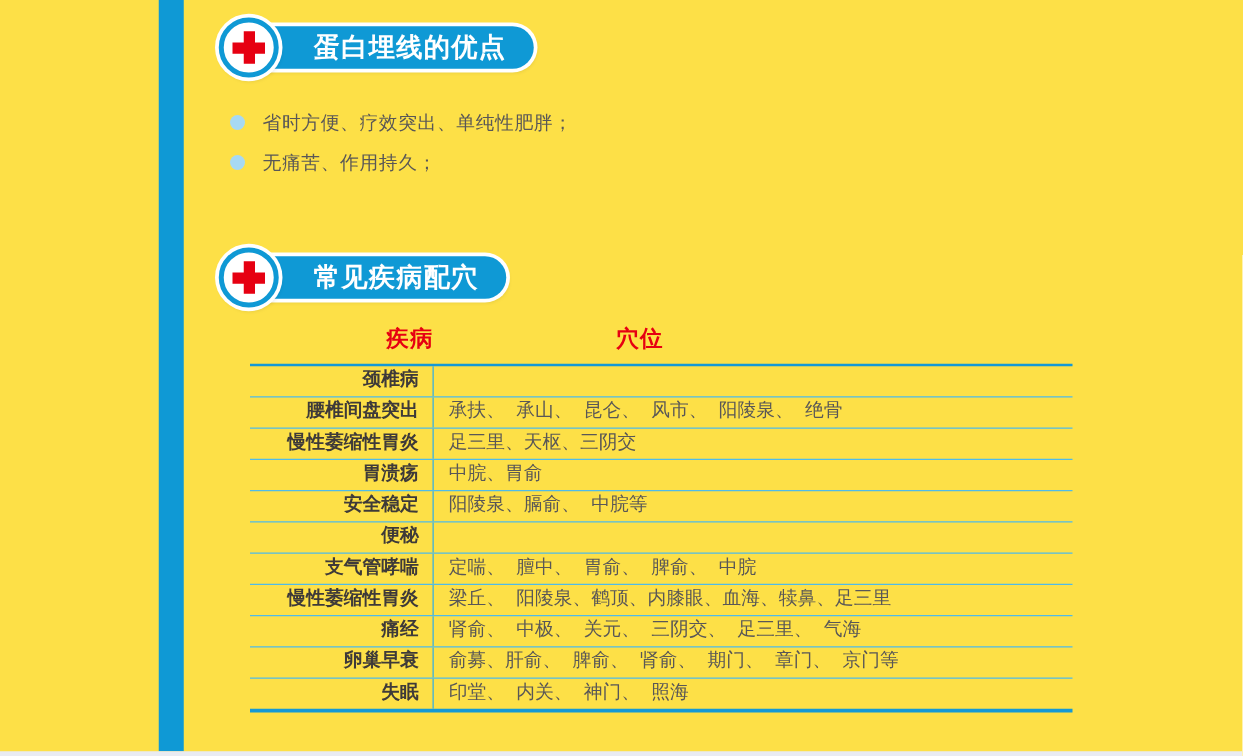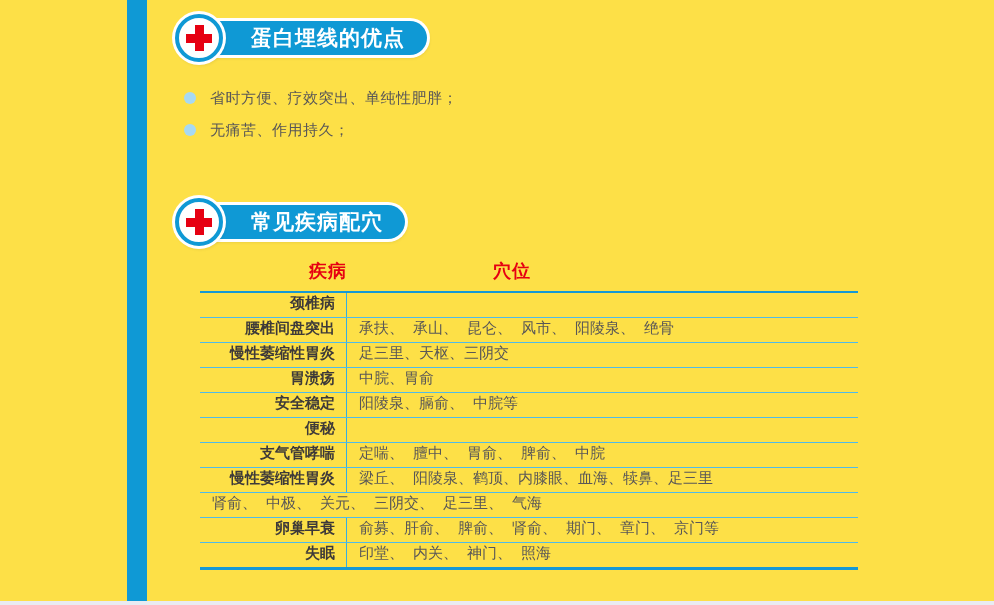--- a/index.html
+++ b/index.html
@@ -114,20 +114,21 @@
       </div>
       <div class="tbl-row">
         <div class="cell-disease">支气管哮喘</div>
         <div class="cell-points">定喘、 膻中、 胃俞、 脾俞、 中脘</div>
       </div>
       <div class="tbl-row">
         <div class="cell-disease">慢性萎缩性胃炎</div>
         <div class="cell-points">梁丘、 阳陵泉、鹤顶、内膝眼、血海、犊鼻、足三里</div>
       </div>
       <div class="tbl-row">
+        <div class="cell-disease">痛经</div>
         <div class="cell-points">肾俞、 中极、 关元、 三阴交、 足三里、 气海</div>
       </div>
       <div class="tbl-row">
         <div class="cell-disease">卵巢早衰</div>
         <div class="cell-points">俞募、肝俞、 脾俞、 肾俞、 期门、 章门、 京门等</div>
       </div>
       <div class="tbl-row">
         <div class="cell-disease">失眠</div>
         <div class="cell-points">印堂、 内关、 神门、 照海</div>
       </div>

